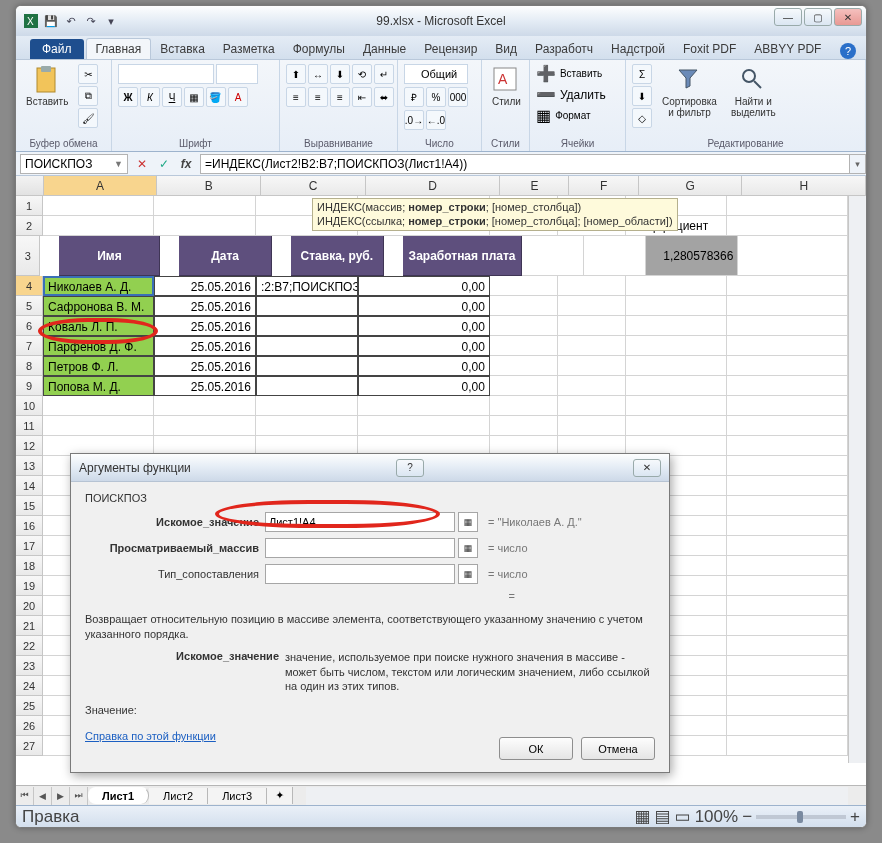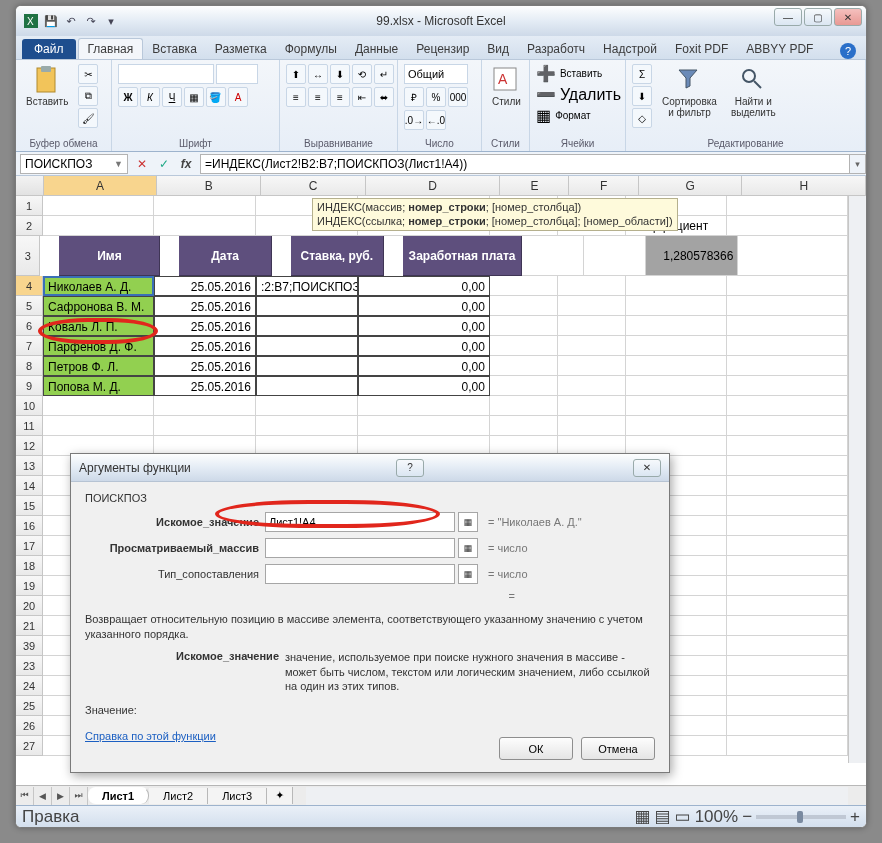--- a/index.html
+++ b/index.html
@@ -11,38 +11,38 @@
 
 .titlebar { height: 30px; background: linear-gradient(#fdfefe,#e4ecf5,#cdd9e8); display: flex; align-items: center; position: relative; }
 .qa { display: flex; gap: 2px; padding: 0 6px; }
 .qa-btn { width: 18px; height: 18px; display: flex; align-items: center; justify-content: center; font-size: 11px; color: #445; }
 .title { position: absolute; left: 50%; transform: translateX(-50%); font-size: 12px; color: #333; }
 .winctrls { position: absolute; right: 4px; top: 2px; display: flex; gap: 2px; }
 .winbtn { width: 28px; height: 18px; border: 1px solid #9aa; background: linear-gradient(#f6f9fc,#dbe6f2); border-radius: 3px; display: flex; align-items: center; justify-content: center; font-size: 10px; color: #333; }
 .winbtn.close { background: linear-gradient(#f5c0be,#e89994); }
 
 
-.tabsrow { height: 24px; display: flex; align-items: end; padding-left: 6px; gap: 0; background: linear-gradient(#e4ecf5,#d3dfed); border-bottom: 1px solid #b9c8da; }
+.tabsrow { height: 24px; display: flex; align-items: end; padding-left: 14px; gap: 0; background: linear-gradient(#e4ecf5,#d3dfed); border-bottom: 1px solid #b9c8da; }
 .filetab { background: #1e4e8e; color: #fff; padding: 3px 12px; font-size: 12px; border-radius: 3px 3px 0 0; margin-right: 2px; }
 .rtab { padding: 3px 9px; font-size: 12px; color: #3b3b3b; cursor: default; }
 .rtab.active { background: #f3f6fa; border: 1px solid #b9c8da; border-bottom: none; border-radius: 3px 3px 0 0; }
 .helpico { margin-left: auto; margin-right: 10px; width: 16px; height: 16px; background: #2a6fc9; border-radius: 50%; color: #fff; font-size: 11px; display: flex; align-items: center; justify-content: center; }
 
 .ribbon { height: 92px; background: linear-gradient(#f3f6fa,#e7eef7); border-bottom: 1px solid #9db3cd; display: flex; }
 .rgrp { border-right: 1px solid #c8d6e6; padding: 4px 6px 2px; display: flex; flex-direction: column; justify-content: space-between; }
 .rgrp-body { display: flex; gap: 6px; align-items: flex-start; flex: 1; }
 .rgrp-label { text-align: center; font-size: 10px; color: #5a5a6a; padding-top: 1px; }
 .bigbtn { display: flex; flex-direction: column; align-items: center; gap: 2px; padding: 2px 4px; }
 .bigbtn .ico { width: 28px; height: 28px; }
 .bigbtn .lbl { font-size: 10px; color: #333; text-align: center; line-height: 1.1; }
 .smallstack { display: flex; flex-direction: column; gap: 2px; }
 .smallbtn { width: 20px; height: 20px; border: 1px solid #c8d6e6; background: #f4f8fc; border-radius: 2px; display: flex; align-items: center; justify-content: center; font-size: 10px; }
 .fontrow { display: flex; gap: 2px; }
 .fontsel { width: 96px; height: 20px; border: 1px solid #c8d6e6; background: #fff; font-size: 11px; padding: 0 3px; }
-.numsel { width: 64px; height: 20px; border: 1px solid #c8d6e6; background: #fff; font-size: 11px; padding: 0 3px; display: flex; align-items: center; }
+.numsel { width: 64px; height: 20px; border: 1px solid #c8d6e6; background: #fff; font-size: 11px; padding: 0 16px; display: flex; align-items: center; }
 
 
 .fbar { height: 24px; border-bottom: 1px solid #b9c8da; display: flex; align-items: center; background: #eef3f9; }
 .namebox { width: 108px; height: 20px; margin-left: 4px; border: 1px solid #b3b3b3; background: #fff; padding: 0 4px; font-size: 12px; display: flex; align-items: center; justify-content: space-between; }
 .namebox .dd { color: #777; font-size: 9px; }
 .fx-btns { display: flex; gap: 2px; margin: 0 4px; }
 .fx-btn { width: 20px; height: 20px; display: flex; align-items: center; justify-content: center; font-size: 12px; color: #444; border: 1px solid transparent; }
 .fx-btn.fx { font-style: italic; font-weight: bold; }
 .formula { flex: 1; height: 20px; border: 1px solid #b3b3b3; background: #fff; padding: 0 4px; font-size: 12px; display: flex; align-items: center; }
 .expand { width: 16px; height: 20px; border: 1px solid #b3b3b3; border-left: none; background: #eef3f9; display: flex; align-items: center; justify-content: center; font-size: 9px; color: #666; }
@@ -260,21 +260,21 @@
     </div>
 
     <div class="rgrp" style="width:96px">
       <div class="rgrp-body" style="flex-direction:column;gap:2px">
         <div style="display:flex;align-items:center;gap:4px">
             <span>➕</span>
             <span class="lbl" style="font-size:10px">Вставить</span>
           </div>
         <div style="display:flex;align-items:center;gap:4px">
             <span>➖</span>
-            <span class="lbl" style="font-size:16px">Удалить</span>
+            <span class="lbl" style="font-size:12px">Удалить</span>
           </div>
         <div style="display:flex;align-items:center;gap:4px">
             <span>▦</span>
             <span class="lbl" style="font-size:10px">Формат</span>
           </div>
       </div>
       <div class="rgrp-label">Ячейки</div>
     </div>
 
     <div class="rgrp" style="flex:1">
@@ -571,21 +571,21 @@
           <div class="cell wA"></div>
           <div class="cell wB"></div>
           <div class="cell wC"></div>
           <div class="cell wD"></div>
           <div class="cell wE"></div>
           <div class="cell wF"></div>
           <div class="cell wG"></div>
           <div class="cell wH"></div>
         </div>
       <div class="row">
-          <div class="rh">39</div>
+          <div class="rh">22</div>
           <div class="cell wA"></div>
           <div class="cell wB"></div>
           <div class="cell wC"></div>
           <div class="cell wD"></div>
           <div class="cell wE"></div>
           <div class="cell wF"></div>
           <div class="cell wG"></div>
           <div class="cell wH"></div>
         </div>
       <div class="row">

